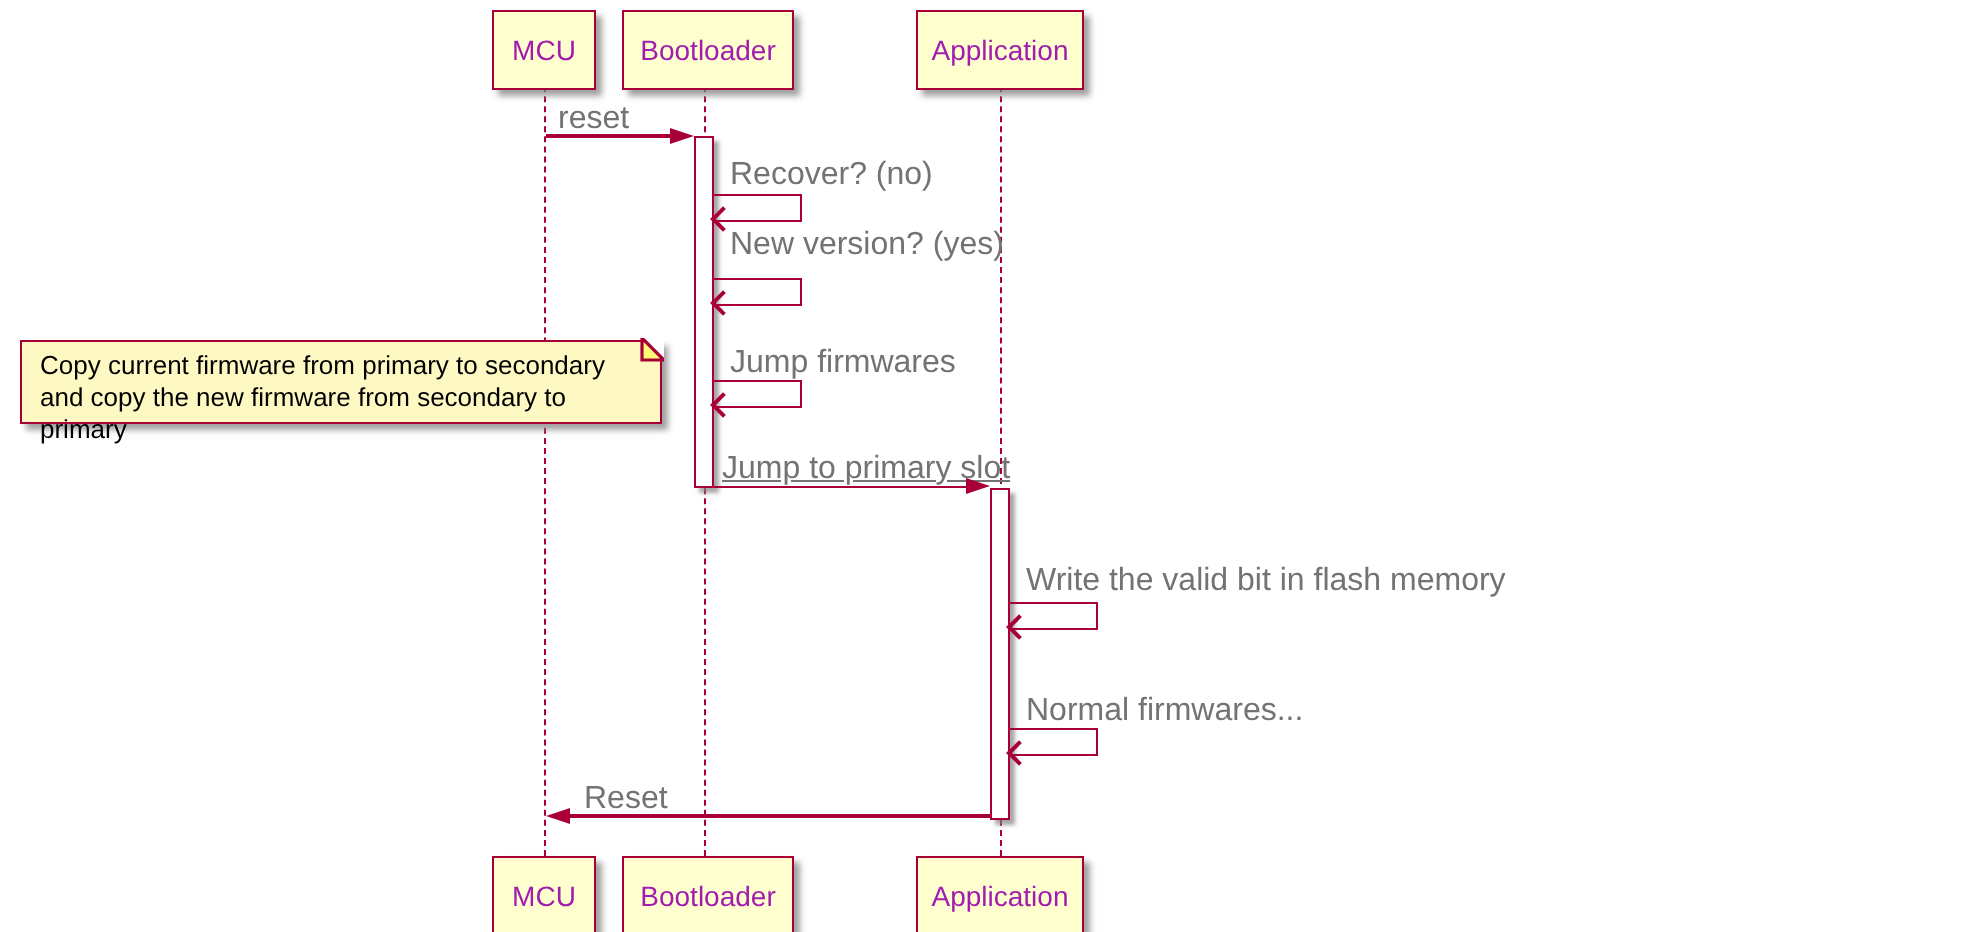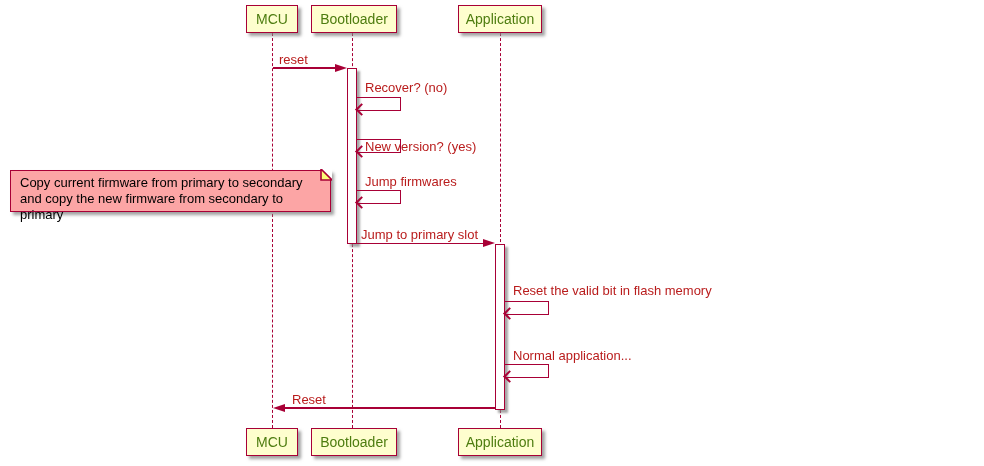--- a/index.html
+++ b/index.html
@@ -2,53 +2,53 @@
 <html><head>
 <meta charset="utf-8">
 <style>
   html,body{margin:0;padding:0;background:#fff;}
   body{font-family:"Liberation Sans","DejaVu Sans",sans-serif;color:#000;}
   .canvas{position:relative;width:984px;height:466px;background:#fff;overflow:hidden;}
 
   .lifeline{position:absolute;width:0;border-left:1.5px dashed #A80036;}
 
   .participant{
-    position:absolute;height:28px;box-sizing:border-box;
+    position:absolute;height:40px;box-sizing:border-box;
     background:#FEFECE;border:1.8px solid #A80036;
     box-shadow:3px 3px 3px rgba(130,130,130,0.75);
     display:flex;align-items:center;justify-content:center;
-    font-size:14px;color:#4d7c0f;
+    font-size:14px;color:#a21caf;
   }
 
   .activation{
     position:absolute;width:10px;box-sizing:border-box;
     background:#fff;border:1.6px solid #A80036;
     box-shadow:2.5px 2.5px 2px rgba(130,130,130,0.7);
   }
 
-  .msg-label{position:absolute;font-size:13px;line-height:14px;white-space:nowrap;color:#b91c1c;}
+  .msg-label{position:absolute;font-size:16px;line-height:14px;white-space:nowrap;color:#737373;}
 
   .mline{position:absolute;height:1.6px;background:#A80036;}
 
   .head-r{position:absolute;width:0;height:0;
     border-top:4.5px solid transparent;border-bottom:4.5px solid transparent;
     border-left:12px solid #A80036;}
   .head-l{position:absolute;width:0;height:0;
     border-top:4.5px solid transparent;border-bottom:4.5px solid transparent;
     border-right:12px solid #A80036;}
 
   .loop{position:absolute;box-sizing:border-box;width:45px;height:14px;
     border:1.6px solid #A80036;border-left:none;background:transparent;}
   .chev{position:absolute;width:9px;height:9px;box-sizing:border-box;
     border-left:2.4px solid #A80036;border-bottom:2.4px solid #A80036;
     transform:rotate(45deg);}
 
   .note{
     position:absolute;box-sizing:border-box;
-    background:#fca5a5;border:1.6px solid #A80036;
+    background:#fef9c3;border:1.6px solid #A80036;
     box-shadow:3px 3px 3px rgba(130,130,130,0.75);
     font-size:13px;line-height:16px;color:#000;
     padding:4px 10px 4px 9px;
   }
   .note-text{white-space:pre-line;display:block;}
   .fold{position:absolute;top:-1.6px;right:-1.6px;width:15px;height:15px;display:block;}
 </style>
 </head>
 <body>
 
@@ -66,37 +66,37 @@
   <div class="activation" style="left:495px;top:244px;height:166px;"></div>
 
   <div class="msg-label" style="left:279px;top:53px;">reset</div>
   <div class="mline" style="left:273px;top:67px;width:64px;"></div>
   <div class="head-r" style="left:335px;top:63.5px;"></div>
 
   <div class="msg-label" style="left:365px;top:81px;">Recover? (no)</div>
   <div class="loop" style="left:356px;top:97px;"></div>
   <div class="chev" style="left:357px;top:105px;"></div>
 
-  <div class="msg-label" style="left:365px;top:140px;text-align:right;">New version? (yes)</div>
+  <div class="msg-label" style="left:365px;top:116px;text-align:right;">New version? (yes)</div>
   <div class="loop" style="left:356px;top:139px;"></div>
   <div class="chev" style="left:357px;top:147px;"></div>
 
   <div class="msg-label" style="left:365px;top:175px;">Jump firmwares</div>
   <div class="loop" style="left:356px;top:190px;"></div>
   <div class="chev" style="left:357px;top:198px;"></div>
 
-  <div class="msg-label" style="left:361px;top:228px;">Jump to primary slot</div>
+  <div class="msg-label" style="left:361px;top:228px;text-decoration:underline;">Jump to primary slot</div>
   <div class="mline" style="left:352px;top:242.5px;width:132px;"></div>
   <div class="head-r" style="left:483px;top:239px;"></div>
 
-  <div class="msg-label" style="left:513px;top:284px;">Reset the valid bit in flash memory</div>
+  <div class="msg-label" style="left:513px;top:284px;">Write the valid bit in flash memory</div>
   <div class="loop" style="left:504px;top:301px;"></div>
   <div class="chev" style="left:505px;top:309px;"></div>
 
-  <div class="msg-label" style="left:513px;top:349px;">Normal application...</div>
+  <div class="msg-label" style="left:513px;top:349px;">Normal firmwares...</div>
   <div class="loop" style="left:504px;top:364px;"></div>
   <div class="chev" style="left:505px;top:372px;"></div>
 
   <div class="msg-label" style="left:292px;top:393px;">Reset</div>
   <div class="mline" style="left:284px;top:407px;width:211px;"></div>
   <div class="head-l" style="left:273px;top:403.5px;"></div>
 
   <div class="note" style="left:10px;top:170px;width:321px;height:42px;">
     <span class="note-text">Copy current firmware from primary to secondary
 and copy the new firmware from secondary to primary</span>

